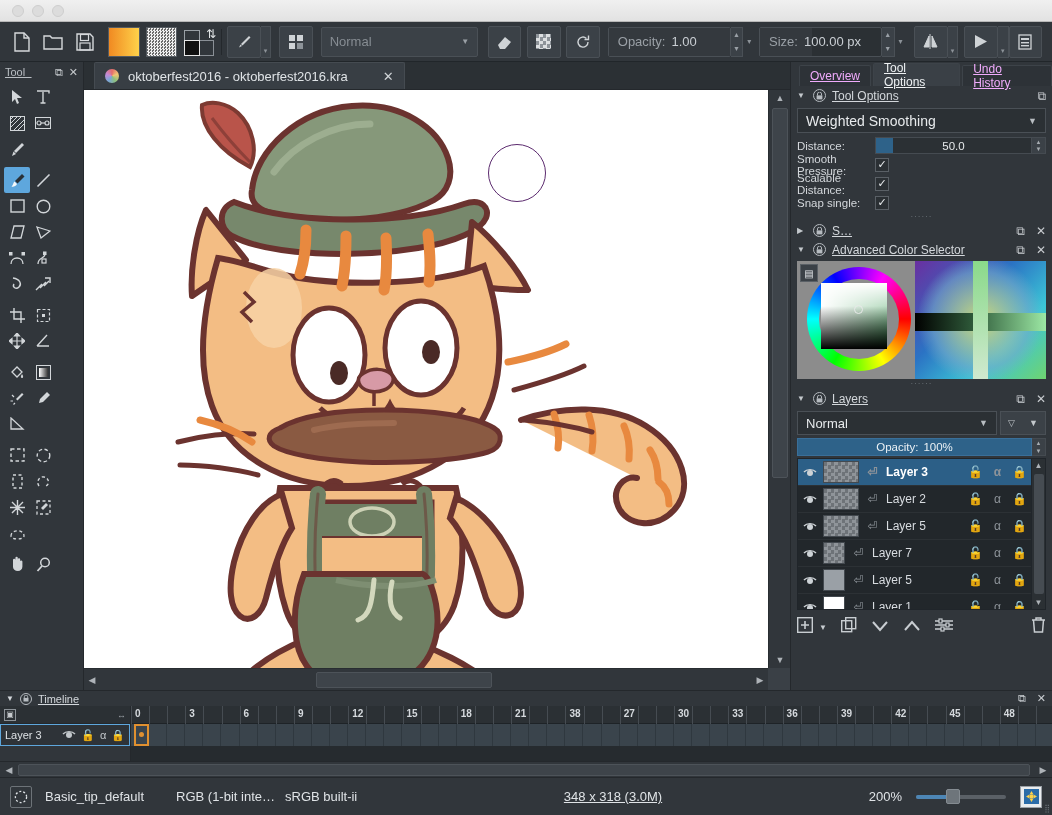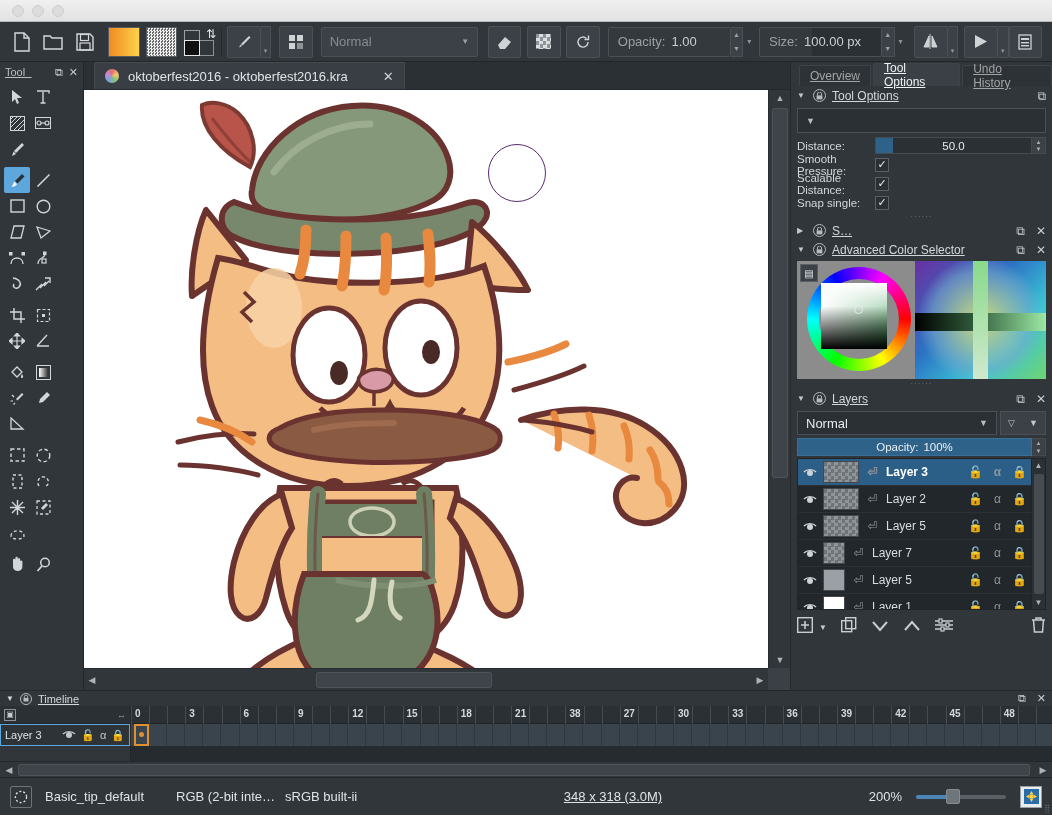--- a/index.html
+++ b/index.html
@@ -96,21 +96,21 @@
     align-items:center; justify-content:center; }
   .sb-thumb{ position:absolute; background:#3e444a; border:1px solid #4d5359; border-radius:2px;}
   .brushcursor{ position:absolute; border:1px solid #5b2a6e; border-radius:50%; }
   .splitdots{ position:absolute; color:#6b7278; font-size:9px; letter-spacing:1px; }
 
   
   .rdock{ position:absolute; left:790px; top:62px; width:262px; bottom:125px;
     background:#31363b; border-left:1px solid #24282c; }
   .tabs{ display:flex; height:24px; align-items:flex-end; padding-left:8px; gap:2px; }
   .rtab{ height:21px; padding:0 10px; display:flex; align-items:center; font-size:12px;
-    color:#a3a3a3; background:#2d3237; border:1px solid #3d4349; border-bottom:none;
+    color:#f0abfc; background:#2d3237; border:1px solid #3d4349; border-bottom:none;
     border-radius:2px 2px 0 0; }
   .rtab.active{ background:#3a4046; color:#eef1f3; height:23px; }
 
   .panelhead{ height:19px; display:flex; align-items:center; gap:6px; padding:0 6px;
     color:#d3d7db; font-size:12px; }
   .panelhead .tri{ font-size:8px; color:#c3c8cc; width:10px; }
   .panelhead .lock{ width:13px; height:13px; border-radius:50%; border:1px solid #b6bbc0;
     display:flex; align-items:center; justify-content:center; }
   .panelhead .nm{ flex:1; text-decoration:underline; }
   .panelhead .ic{ color:#c9cdd1; font-size:12px; margin-left:5px; }
@@ -696,20 +696,21 @@
           <svg width="7" height="8" viewBox="0 0 7 8">
             <path d="M1.5 3.5V2a2 2 0 0 1 4 0v1.5" fill="none" stroke="#b6bbc0" stroke-width="1"></path>
             <rect x="0.6" y="3.4" width="5.8" height="4" fill="#b6bbc0"></rect>
           </svg>
         </span>
       <span class="nm">Tool Options</span>
       <span class="ic">⧉</span>
     </div>
 
     <div class="popbox">
+      <span class="cv">Weighted Smoothing</span>
       <span style="font-size:9px;color:#b8bdc2">▼</span>
     </div>
 
     <div style="height:3px"></div>
     <div class="optrow">
       <span class="lab">Distance:</span>
       <span class="slider">
         <span class="bar" style="width:11%"></span>
         <span class="sv">50.0</span>
       </span>
@@ -1114,21 +1115,21 @@
 
   <div class="status">
     <span class="bsel">
       <svg width="14" height="14" viewBox="0 0 14 14">
           <circle cx="7" cy="7" r="5.6" fill="none" stroke="#dfe3e6" stroke-width="1.3" stroke-dasharray="2 2"></circle>
         </svg>
     </span>
     <span style="width:13px"></span>
     <span>Basic_tip_default</span>
     <span style="width:32px"></span>
-    <span>RGB (2-bit inte…</span>
+    <span>RGB (1-bit inte…</span>
     <span style="width:10px"></span>
     <span>sRGB built-ii</span>
     <span class="gap"></span>
     <span class="u">348 x 318 (3.0M)</span>
     <span class="gap"></span>
     <span>200%</span>
     <span style="width:14px"></span>
     <span class="zslider">
       <span class="fill"></span>
         <span class="knob"></span>

